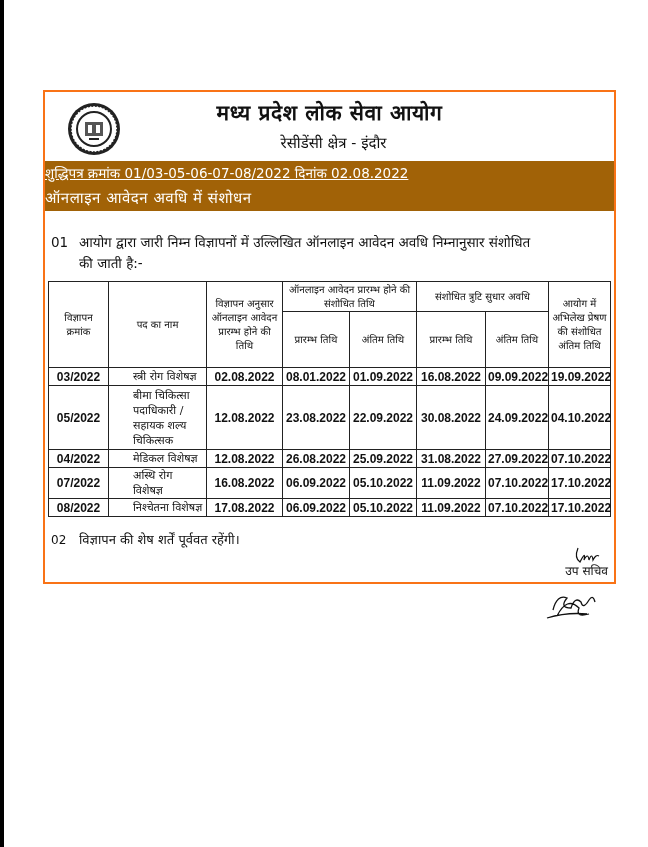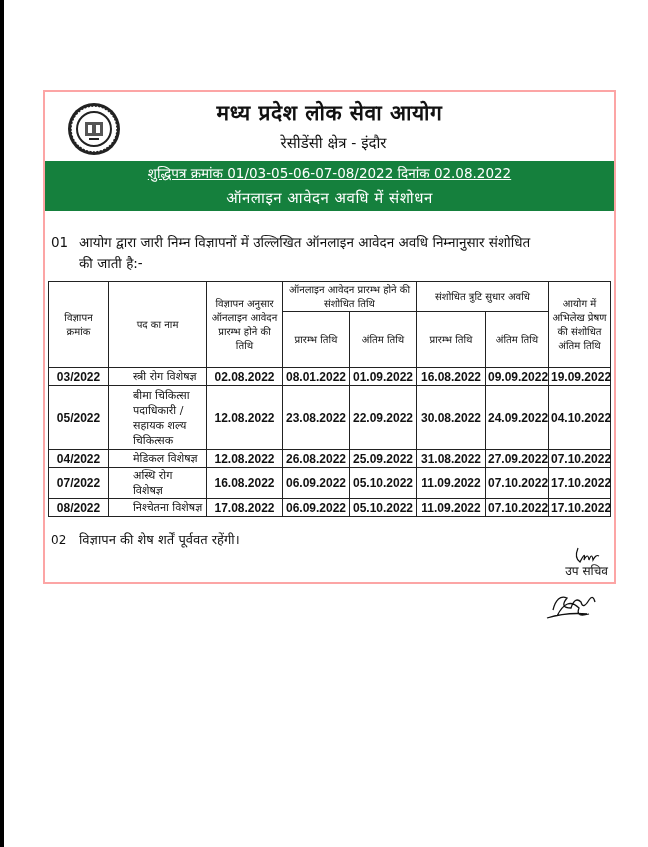--- a/index.html
+++ b/index.html
@@ -3,35 +3,35 @@
 <meta charset="utf-8">
 <style>
   html, body { margin: 0; padding: 0; }
   body {
     width: 648px; height: 847px; background: #ffffff; position: relative; overflow: hidden;
     font-family: "DejaVu Sans", sans-serif; color: #111;
   }
   .left-bar { position: absolute; left: 0; top: 0; width: 4px; height: 847px; background: #000; }
   .frame {
     position: absolute; left: 43px; top: 90px; width: 573px; height: 494px;
-    border: 2px solid #fca5a5; box-sizing: border-box;
+    border: 2px solid #f97316; box-sizing: border-box;
   }
   .header { position: absolute; left: 0; top: 0; width: 100%; height: 68px; }
   .emblem { position: absolute; left: 22px; top: 10px; width: 54px; height: 54px; }
   .title {
     position: absolute; left: 0; right: 0; top: 6px; text-align: center;
     font-family: "DejaVu Serif", serif; font-weight: bold; font-size: 21px; letter-spacing: 0.5px;
   }
   .subtitle {
     position: absolute; left: 8px; right: 0; top: 40px; text-align: center;
     font-family: "DejaVu Serif", serif; font-size: 15px;
   }
   .black-band {
-    position: absolute; left: 0; right: 0; top: 69px; height: 50px; background: #15803d; color: #fff;
-    text-align: center;
+    position: absolute; left: 0; right: 0; top: 69px; height: 50px; background: #a16207; color: #fff;
+    text-align: left;
   }
   .corr-line { position: absolute; left: 0; right: 0; top: 3px; font-size: 13.5px; }
   .corr-line span { text-decoration: underline; }
   .band-title { position: absolute; left: 0; right: 0; top: 26px; font-size: 15px; letter-spacing: 0.5px; }
   .para1 { position: absolute; left: 6px; top: 140px; width: 560px; font-size: 13.5px; line-height: 21px; }
   .para1 .num { display: inline-block; width: 28px; }
   .para1 .cont { padding-left: 28px; }
   table.sched {
     position: absolute; left: 3px; top: 189px; width: 562px; border-collapse: collapse;
     font-size: 11.5px; table-layout: fixed;

